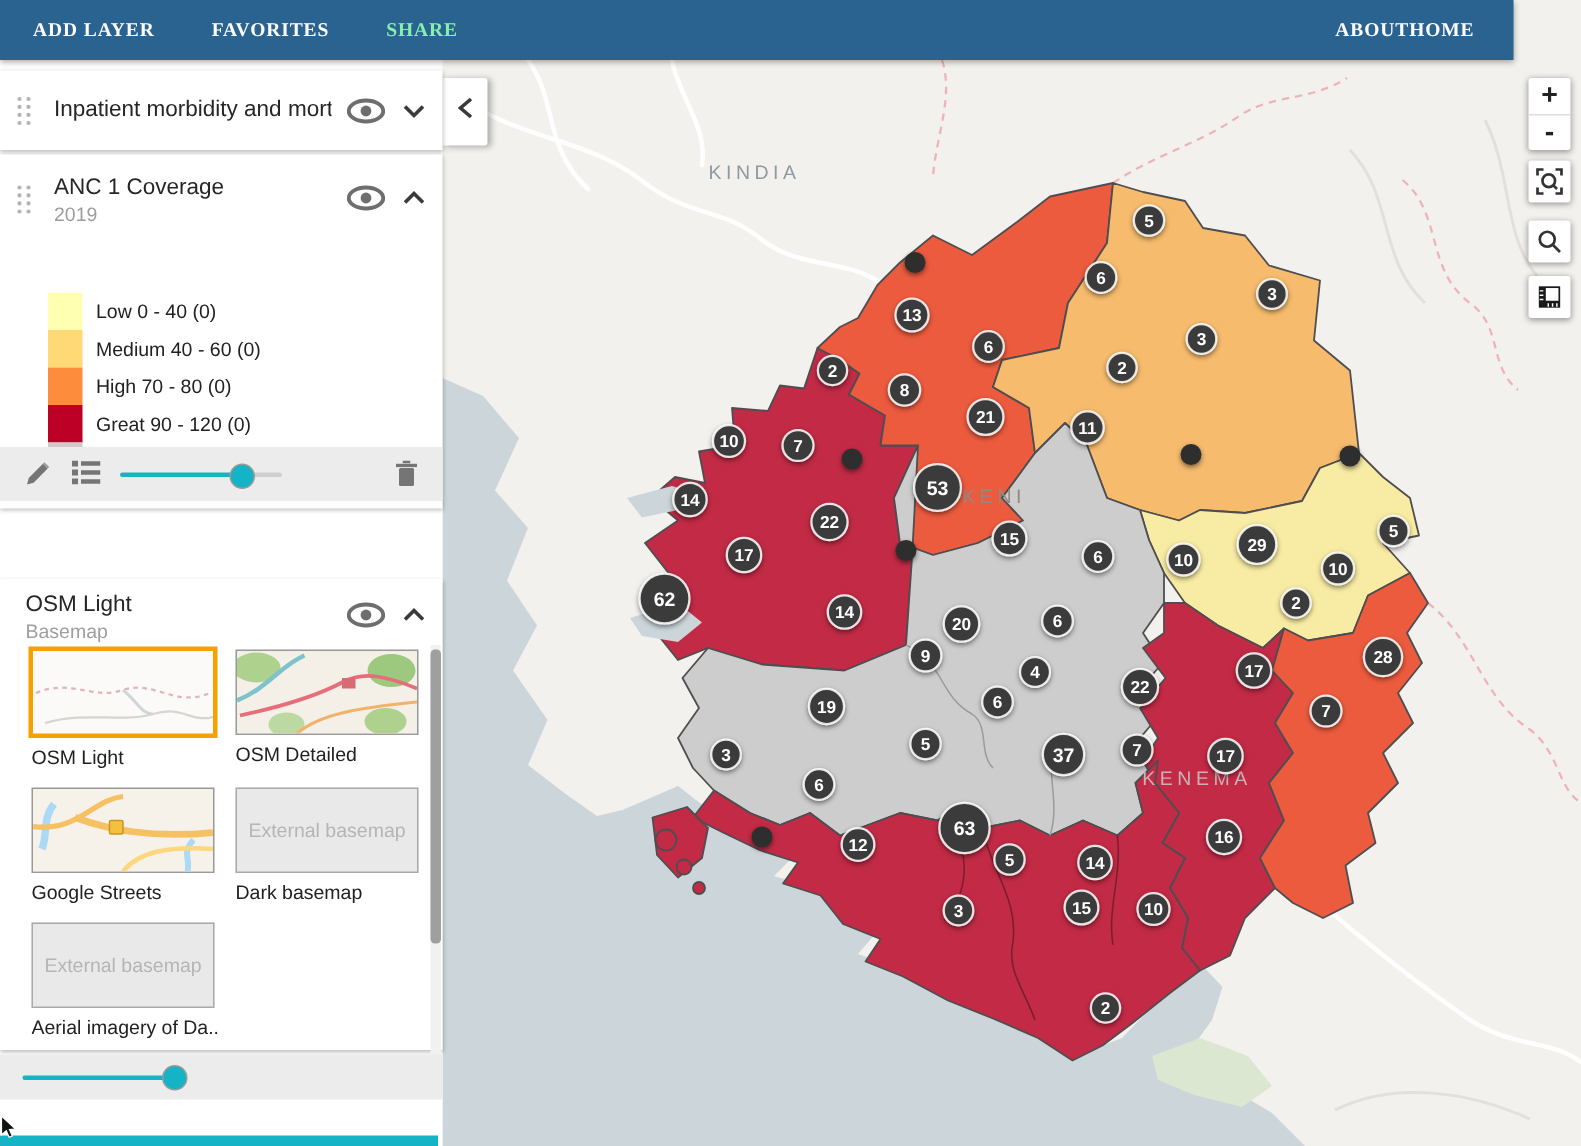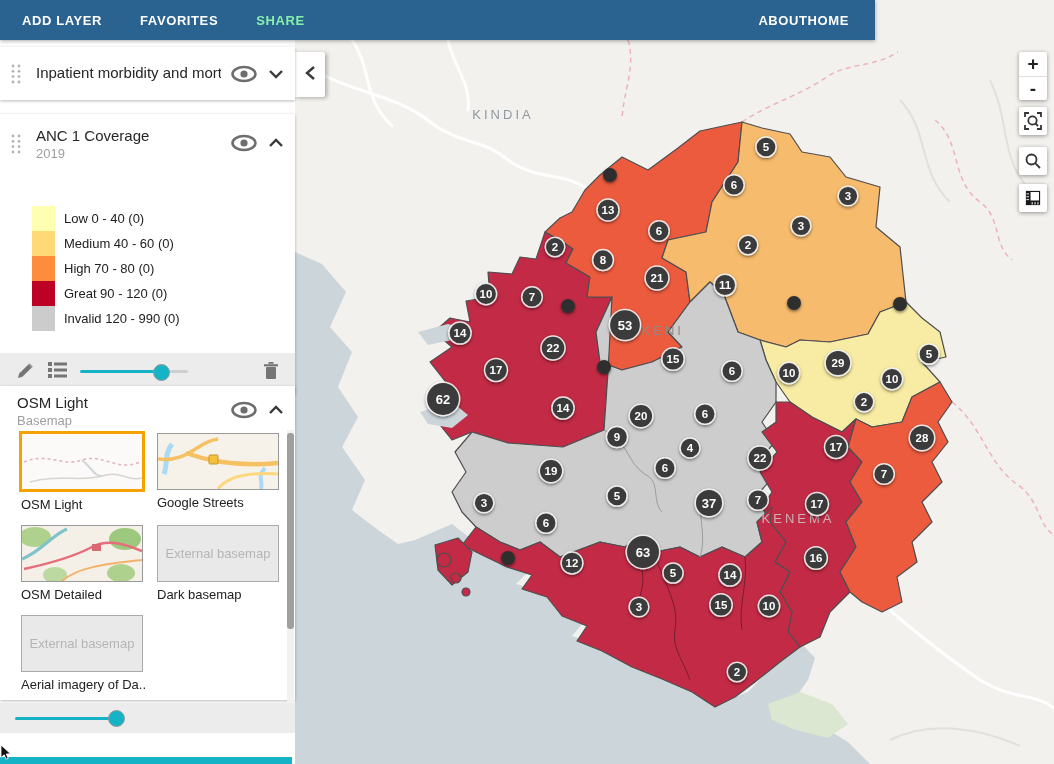--- a/index.html
+++ b/index.html
@@ -1,20 +1,20 @@
 <!DOCTYPE html>
 <html><head>
 <meta charset="utf-8">
 <style>
   html,body{margin:0;padding:0;background:#888;}
   .app{position:relative;width:1054px;height:764px;overflow:hidden;background:#f2f1ee;
        font-family:"Liberation Sans",sans-serif;-webkit-font-smoothing:antialiased;}
   
-  .topbar{position:absolute;left:0;top:0;width:875px;height:40px;display:flex;align-items:center;
-          justify-content:space-between;z-index:30;box-shadow:0 1px 4px rgba(0,0,0,.35);}
+  .topbar{position:absolute;left:0;top:0;width:1009px;height:40px;display:flex;align-items:center;
+          justify-content:space-between;z-index:30;box-shadow:0 1px 4px rgba(0,0,0,.35);font-family:Liberation Serif, serif;}
   .topbar .grp{display:flex;align-items:center;}
   .topbar .grp.left{padding-left:22px;gap:38px;}
   .topbar .grp.right{padding-right:26px;}
   .nav-item{color:#fff;font-size:13px;font-weight:bold;letter-spacing:.6px;cursor:pointer;}
   .nav-item.disabled{color:#86efac;}
   
   .map{position:absolute;left:0;top:40px;width:1054px;height:724px;background:#f2f1ee;z-index:1;}
   .map svg{display:block;}
   .district{stroke:#4e4e50;stroke-width:1.2;stroke-linejoin:round;}
   .map-label{font-family:"Liberation Sans",sans-serif;font-size:13px;letter-spacing:3px;
@@ -23,21 +23,21 @@
   .ctl{position:absolute;width:28px;background:#fff;border-radius:2px;z-index:20;
        box-shadow:0 1px 4px rgba(0,0,0,.4);text-align:center;}
   .ctl-zoom{left:1019px;top:52px;height:48px;}
   .ctl-zoom .zb{height:24px;line-height:24px;font-size:19px;font-weight:bold;color:#222;cursor:pointer;}
   .ctl-zoom .zb+.zb{border-top:1px solid #ddd;}
   .ctl-sq{height:28px;left:1019px;display:flex;align-items:center;justify-content:center;cursor:pointer;}
   
   .sidebar{position:absolute;left:0;top:40px;width:295px;height:724px;background:#fff;z-index:10;}
   .card{position:absolute;left:0;width:295px;background:#fff;box-shadow:0 1px 3px rgba(0,0,0,.28);}
   .card1{top:7px;height:53px;}
-  .card2{top:74px;height:280px;}
+  .card2{top:63px;height:236px;}
   .card3{top:346px;height:314px;}
   .drag{position:absolute;left:10px;top:50%;margin-top:-11px;width:12px;height:22px;cursor:grab;}
   .hdr-title{position:absolute;left:36px;font-size:15px;color:#262626;white-space:nowrap;}
   .hdr-sub{position:absolute;left:36px;font-size:13px;color:#9e9e9e;}
   .eye{position:absolute;right:38px;width:26px;height:18px;cursor:pointer;}
   .chev{position:absolute;right:8px;width:22px;height:22px;cursor:pointer;display:flex;
         align-items:center;justify-content:center;}
   
   .legend{position:absolute;left:32px;top:92px;}
   .legend-row{display:flex;align-items:center;height:25px;}
@@ -527,45 +527,45 @@
           <div class="bm-cell">
             <div class="thumb selected"><svg width="120" height="55">
                 <path d="M2,28 C25,18 40,33 60,26 S95,38 118,28" stroke="#e0b4ba" stroke-width="1.5" fill="none" stroke-dasharray="3 3"></path>
                 <path d="M8,48 C35,40 60,48 80,42 S105,48 120,44" stroke="#d8d4cf" stroke-width="1.5" fill="none"></path>
                 <path d="M60,26 C70,34 72,42 80,42" stroke="#cfd6d8" stroke-width="2" fill="none"></path>
               </svg></div>
             <div class="bm-label">OSM Light</div>
           </div>
           <div class="bm-cell">
             <div class="thumb"><svg width="120" height="55">
-                <rect width="120" height="55" fill="#f6f2ea"></rect>
-                <path d="M6,40 C10,30 6,20 14,10" stroke="#aadaf5" stroke-width="5" fill="none"></path>
-                <path d="M103,55 C105,46 99,42 107,34" stroke="#aadaf5" stroke-width="4" fill="none"></path>
-                <path d="M0,25 C30,29 40,7 60,5" stroke="#f5c163" stroke-width="3.5" fill="none"></path>
-                <path d="M28,19 C50,27 78,33 120,29" stroke="#f5c163" stroke-width="4.5" fill="none"></path>
-                <path d="M60,55 C70,42 90,38 120,40" stroke="#fdd77e" stroke-width="3" fill="none"></path>
-                <rect x="51" y="21" width="9" height="9" rx="1" fill="#f3c13c" stroke="#c7952c"></rect>
-              </svg></div>
-            <div class="bm-label">Google Streets</div>
-          </div>
-          <div class="bm-cell">
-            <div class="thumb"><svg width="120" height="55">
                 <rect width="120" height="55" fill="#f4efe7"></rect>
                 <ellipse cx="13" cy="11" rx="16" ry="10" fill="#aed28e"></ellipse>
                 <ellipse cx="103" cy="13" rx="16" ry="11" fill="#9cc97e"></ellipse>
                 <ellipse cx="99" cy="47" rx="14" ry="9" fill="#aed28e"></ellipse>
                 <ellipse cx="33" cy="49" rx="12" ry="8" fill="#bcd9a2"></ellipse>
                 <path d="M0,33 C20,25 30,9 45,3" stroke="#7ec3c9" stroke-width="3" fill="none"></path>
                 <path d="M2,43 C30,37 55,29 70,21 S100,17 120,25" stroke="#e66e7a" stroke-width="2.5" fill="none"></path>
                 <path d="M40,55 C55,42 80,38 120,34" stroke="#f3b26a" stroke-width="2" fill="none"></path>
                 <rect x="70" y="18" width="9" height="7" fill="#d96a74"></rect>
               </svg></div>
             <div class="bm-label">OSM Detailed</div>
           </div>
           <div class="bm-cell">
+            <div class="thumb"><svg width="120" height="55">
+                <rect width="120" height="55" fill="#f6f2ea"></rect>
+                <path d="M6,40 C10,30 6,20 14,10" stroke="#aadaf5" stroke-width="5" fill="none"></path>
+                <path d="M103,55 C105,46 99,42 107,34" stroke="#aadaf5" stroke-width="4" fill="none"></path>
+                <path d="M0,25 C30,29 40,7 60,5" stroke="#f5c163" stroke-width="3.5" fill="none"></path>
+                <path d="M28,19 C50,27 78,33 120,29" stroke="#f5c163" stroke-width="4.5" fill="none"></path>
+                <path d="M60,55 C70,42 90,38 120,40" stroke="#fdd77e" stroke-width="3" fill="none"></path>
+                <rect x="51" y="21" width="9" height="9" rx="1" fill="#f3c13c" stroke="#c7952c"></rect>
+              </svg></div>
+            <div class="bm-label">Google Streets</div>
+          </div>
+          <div class="bm-cell">
             <div class="thumb external">
               <span>External basemap</span>
             </div>
             <div class="bm-label">Dark basemap</div>
           </div>
           <div class="bm-cell">
             <div class="thumb external">
               <span>External basemap</span>
             </div>
             <div class="bm-label">Aerial imagery of Da...</div>

